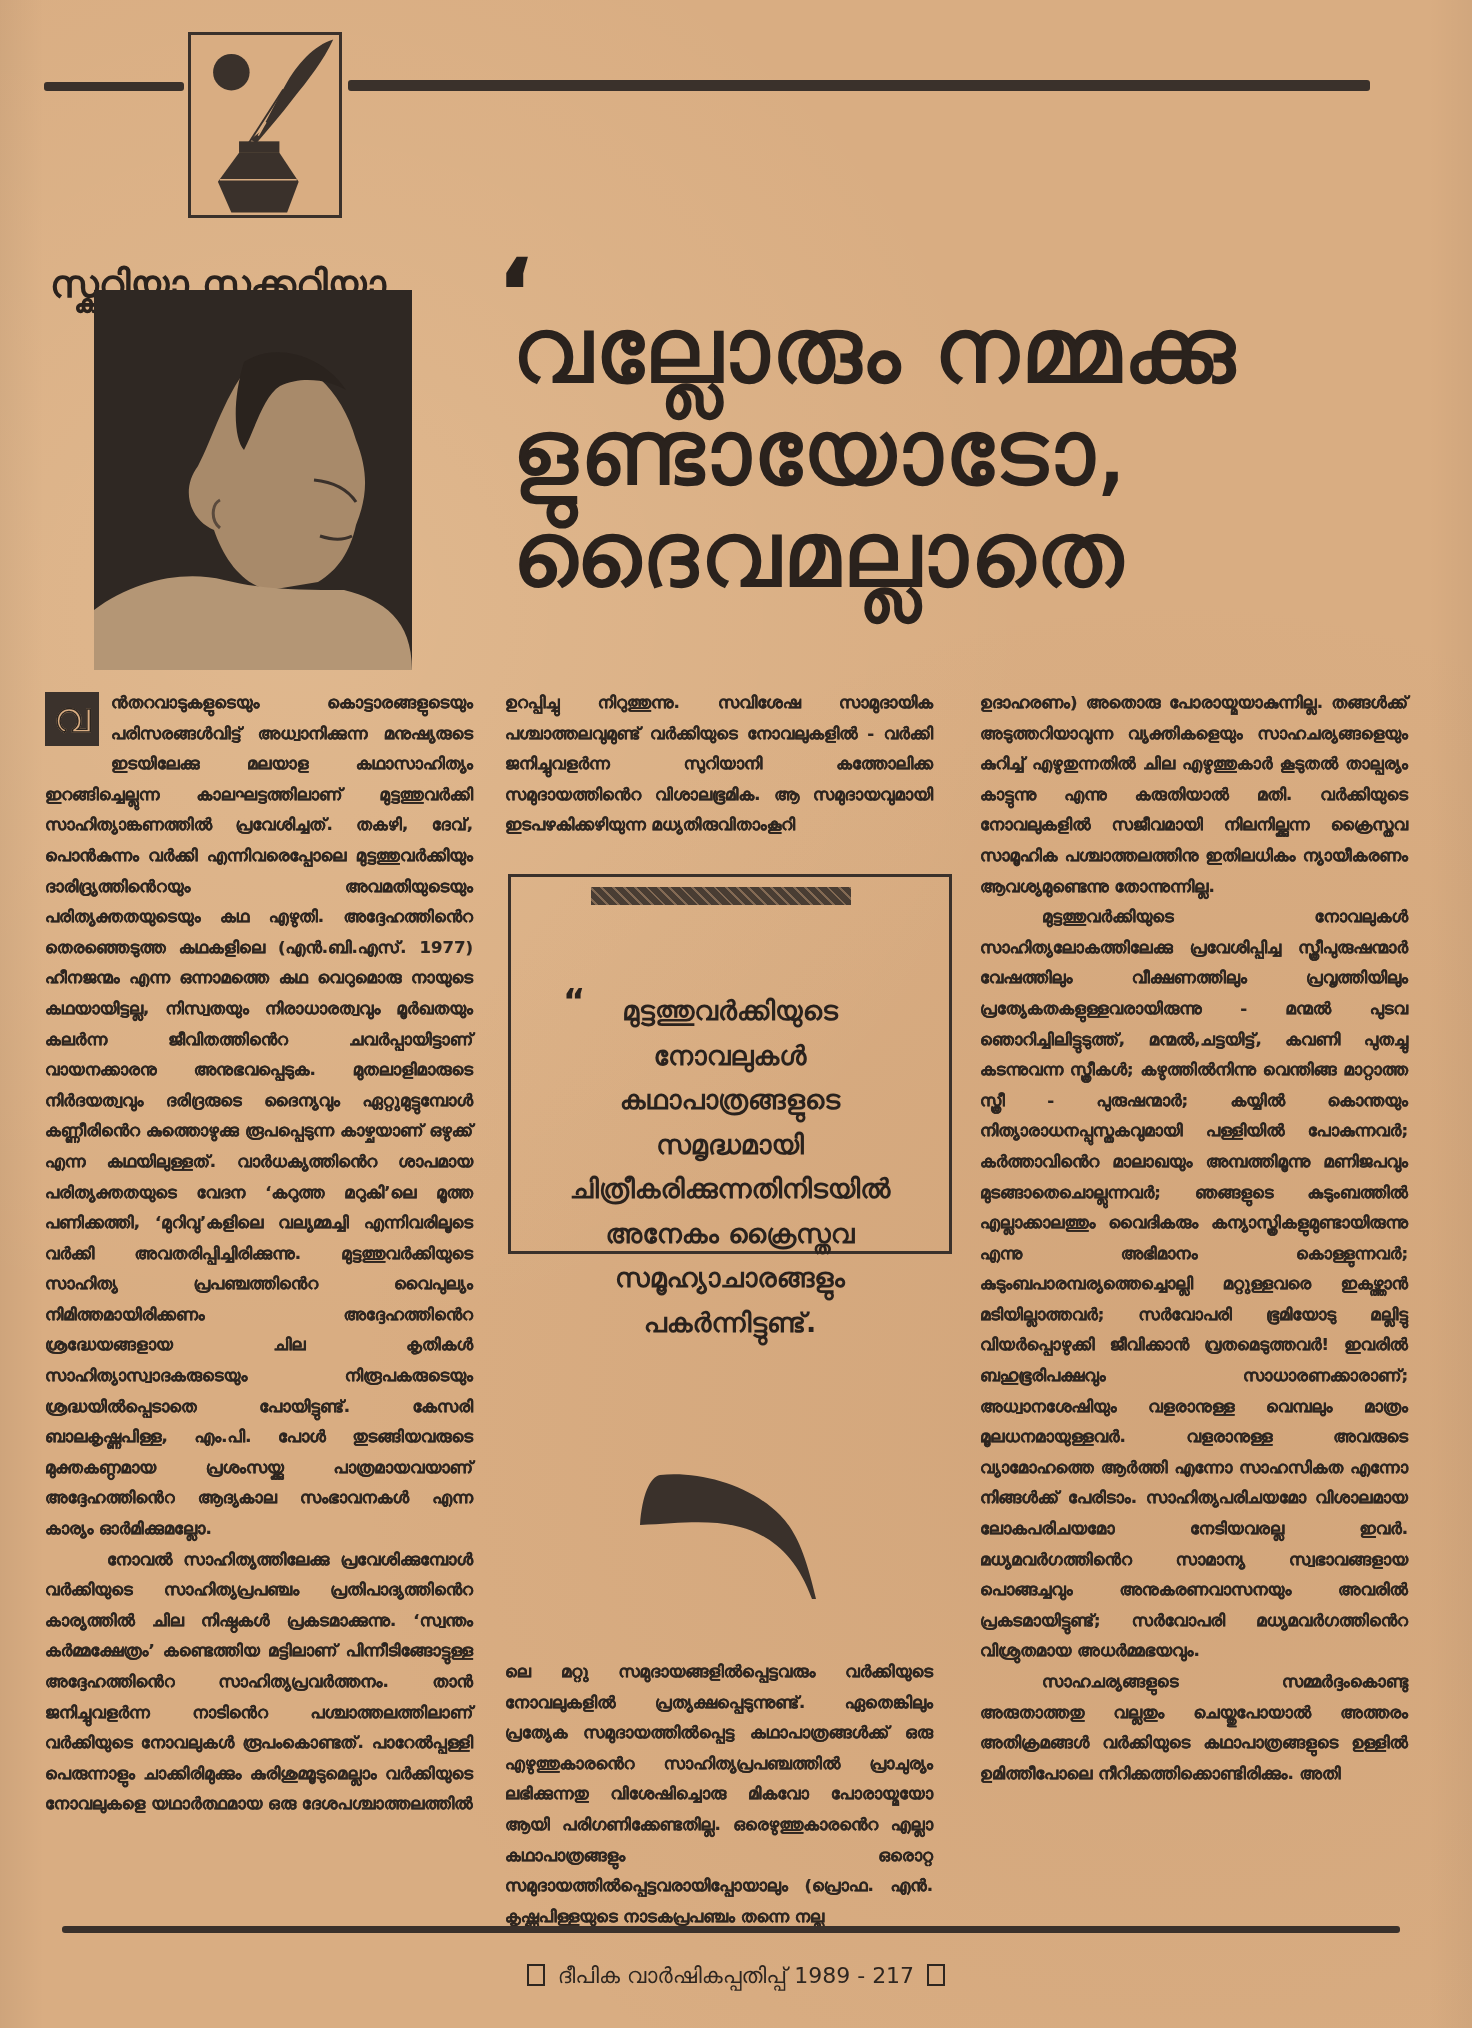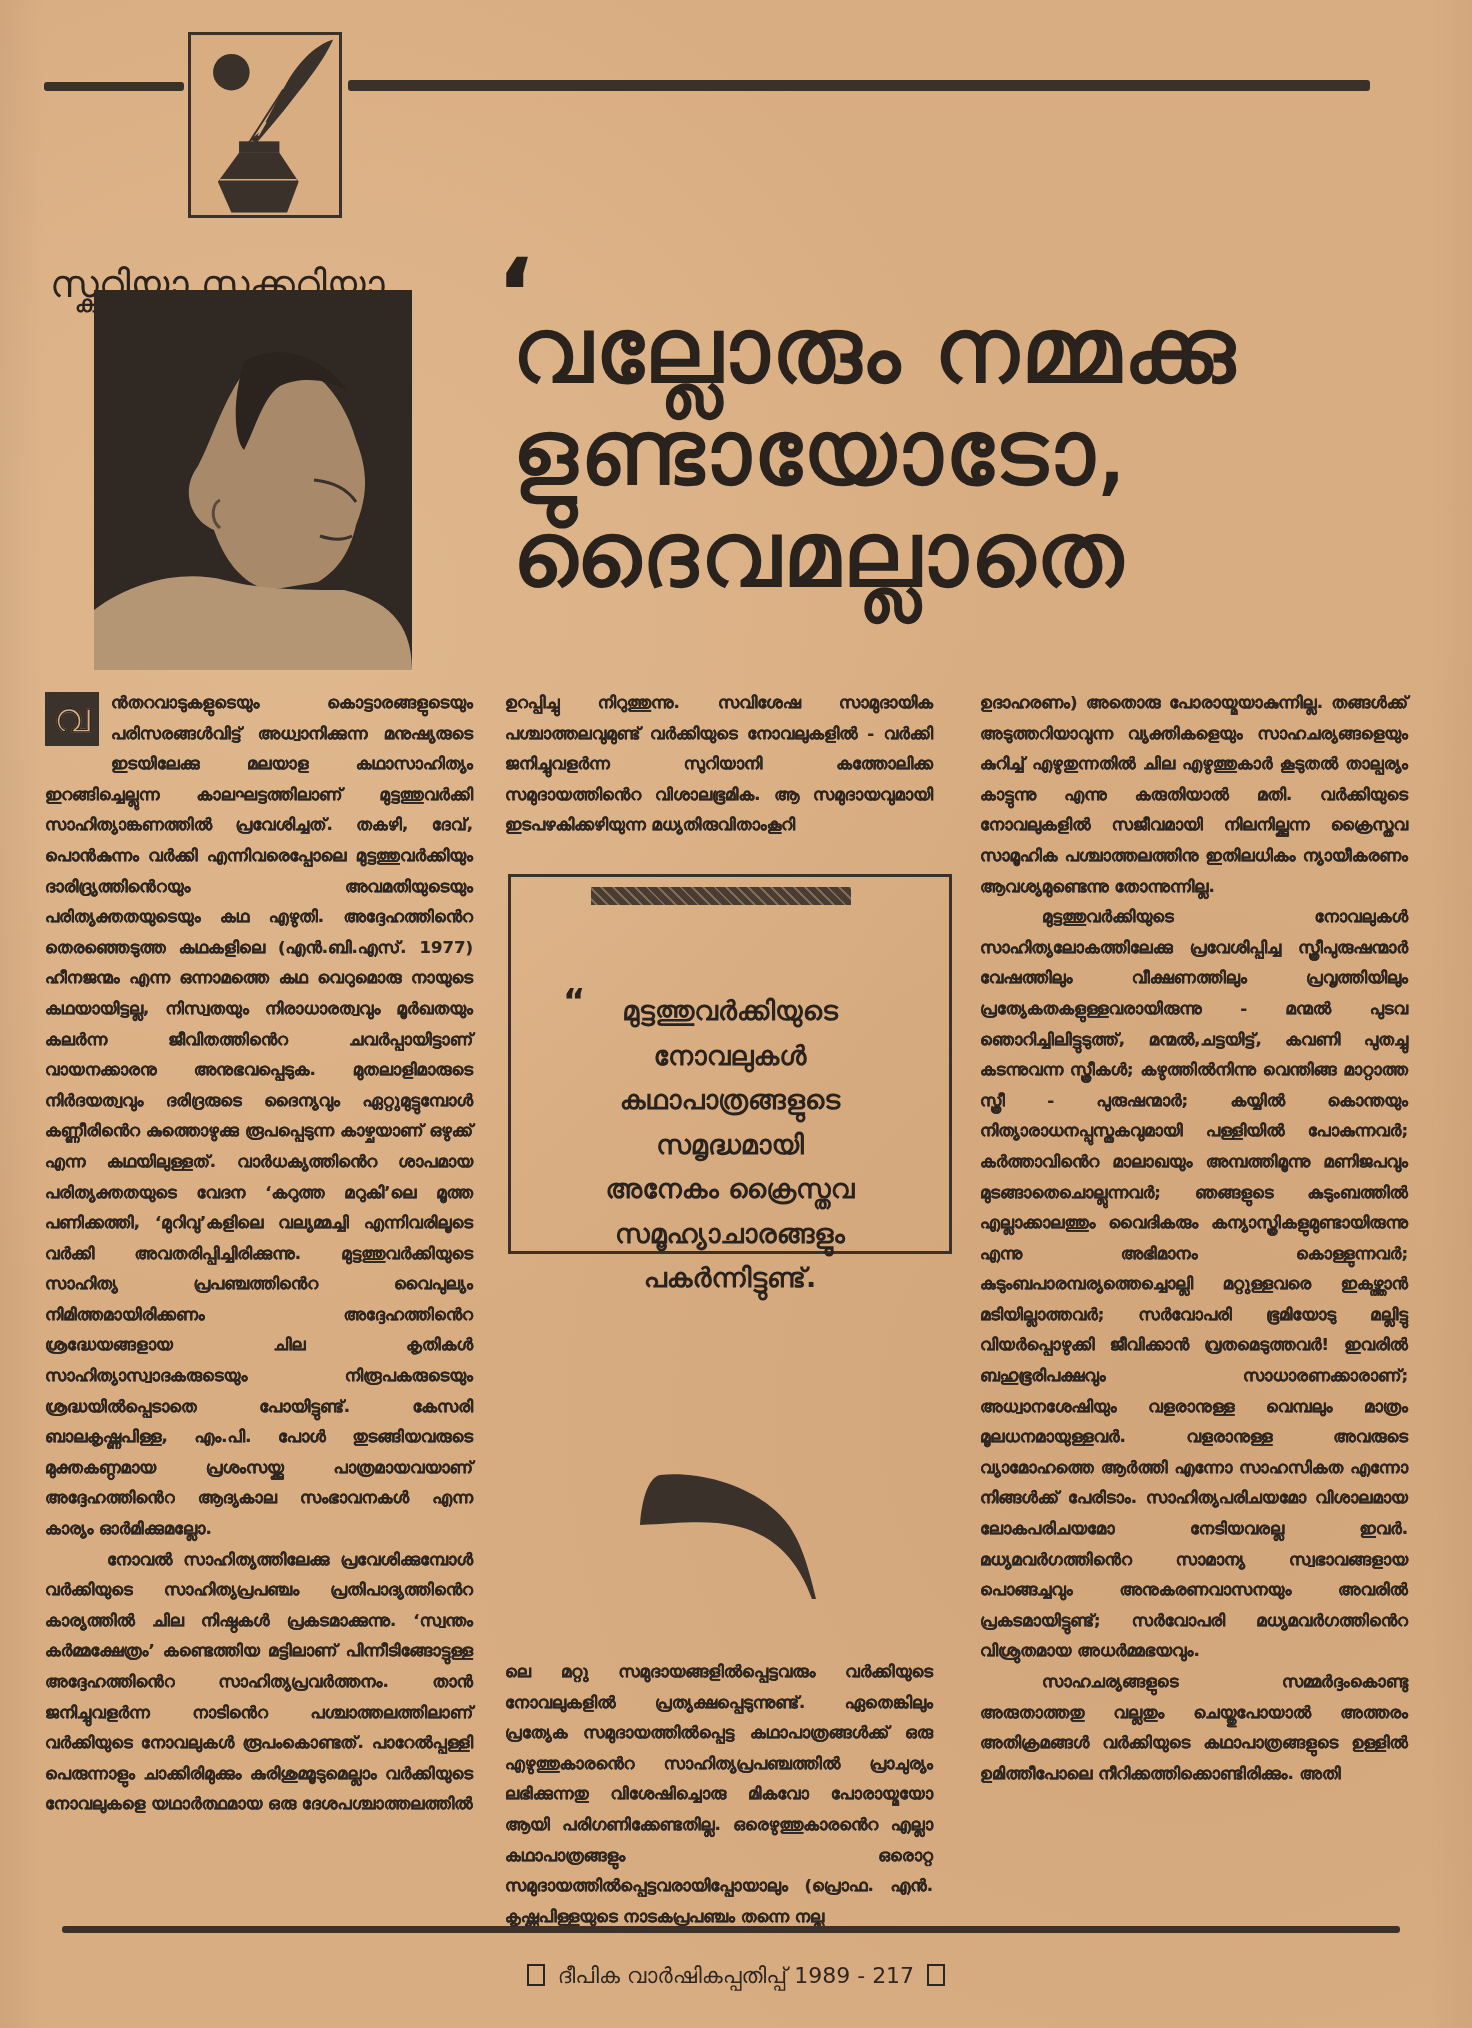--- a/index.html
+++ b/index.html
@@ -18,21 +18,21 @@
 
   
   .logo-box {
     left: 188px; top: 32px; width: 154px; height: 186px;
     border: 3px solid #3a312b; box-sizing: border-box;
     background: #d9ad82;
   }
   .logo-box svg { width: 100%; height: 100%; display: block; }
 
   .byline {
-    left: 50px; top: 262px; font-size: 38px; font-weight: normal;
+    left: 50px; top: 262px; font-size: 38px; font-weight: bold;
     letter-spacing: 0px; color: #2a221d; text-align: center;
   }
   .photo {
     left: 94px; top: 290px; width: 318px; height: 380px;
     background: radial-gradient(ellipse at 62% 55%, #b49270 0, #a58464 28%, #3c332e 46%, #2d2621 70%);
     overflow: hidden;
   }
   .photo svg { width: 100%; height: 100%; display: block; }
 
   .headline {
@@ -148,20 +148,21 @@
 </div>
 
 <div class="abs quote-box">
   <div class="quote-texture"></div>
   <div class="quote-text">
     <span class="q">“</span>
     <div>മുട്ടത്തുവർക്കിയുടെ</div>
     <div>നോവലുകൾ</div>
     <div>കഥാപാത്രങ്ങളുടെ</div>
     <div>സമൃദ്ധമായി</div>
+    <div>ചിത്രീകരിക്കുന്നതിനിടയിൽ</div>
     <div>അനേകം ക്രൈസ്തവ</div>
     <div>സമൂഹ്യാചാരങ്ങളും</div>
     <div>പകർന്നിട്ടുണ്ട്.</div>
   </div>
 </div>
 <svg class="abs quill-tail" viewBox="0 0 240 170" xmlns="http://www.w3.org/2000/svg">
   <path d="M20 90 C22 60 30 42 40 40 C80 36 130 50 160 80 C176 96 186 120 196 164 L192 164 C176 120 150 100 120 92 C90 84 60 88 20 90 Z" fill="#3a312b"></path>
 </svg>
 
 <div class="abs col col2 col2-bottom">

